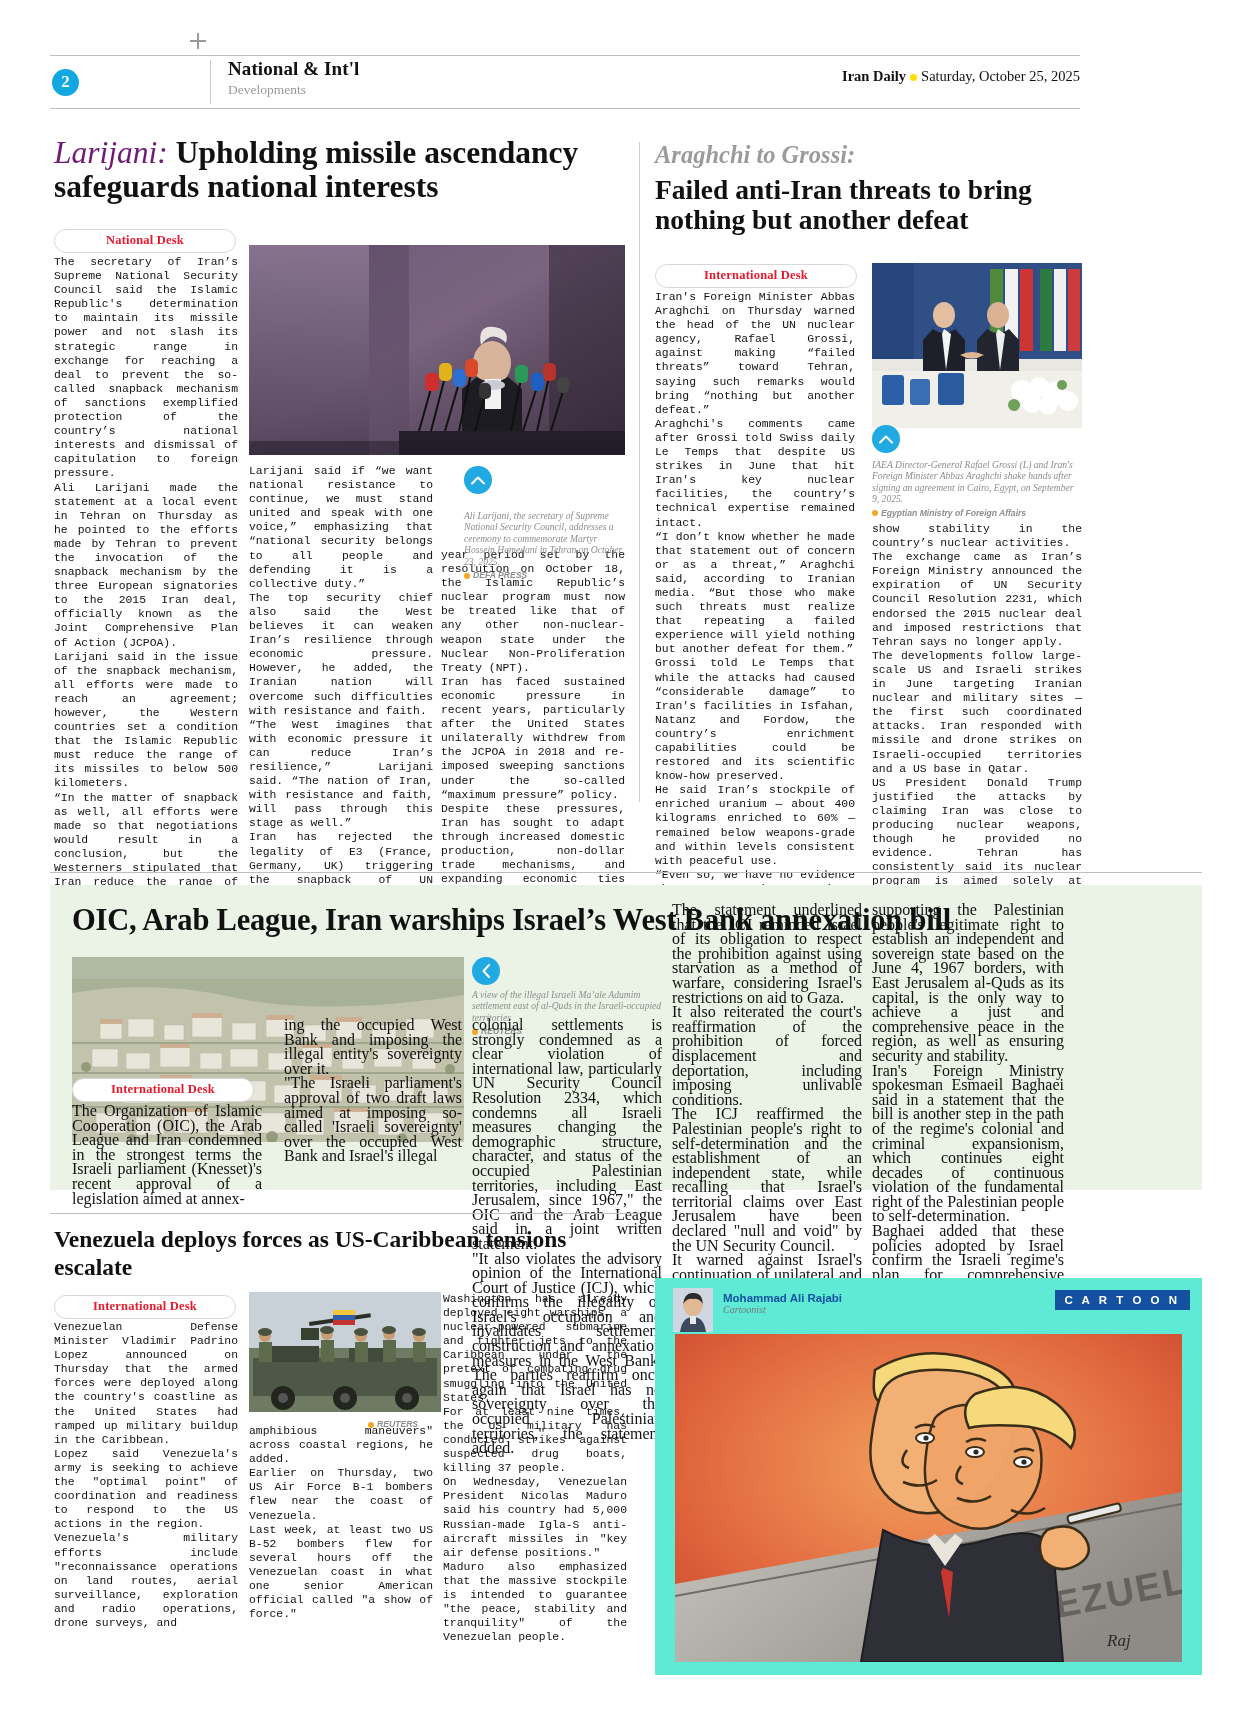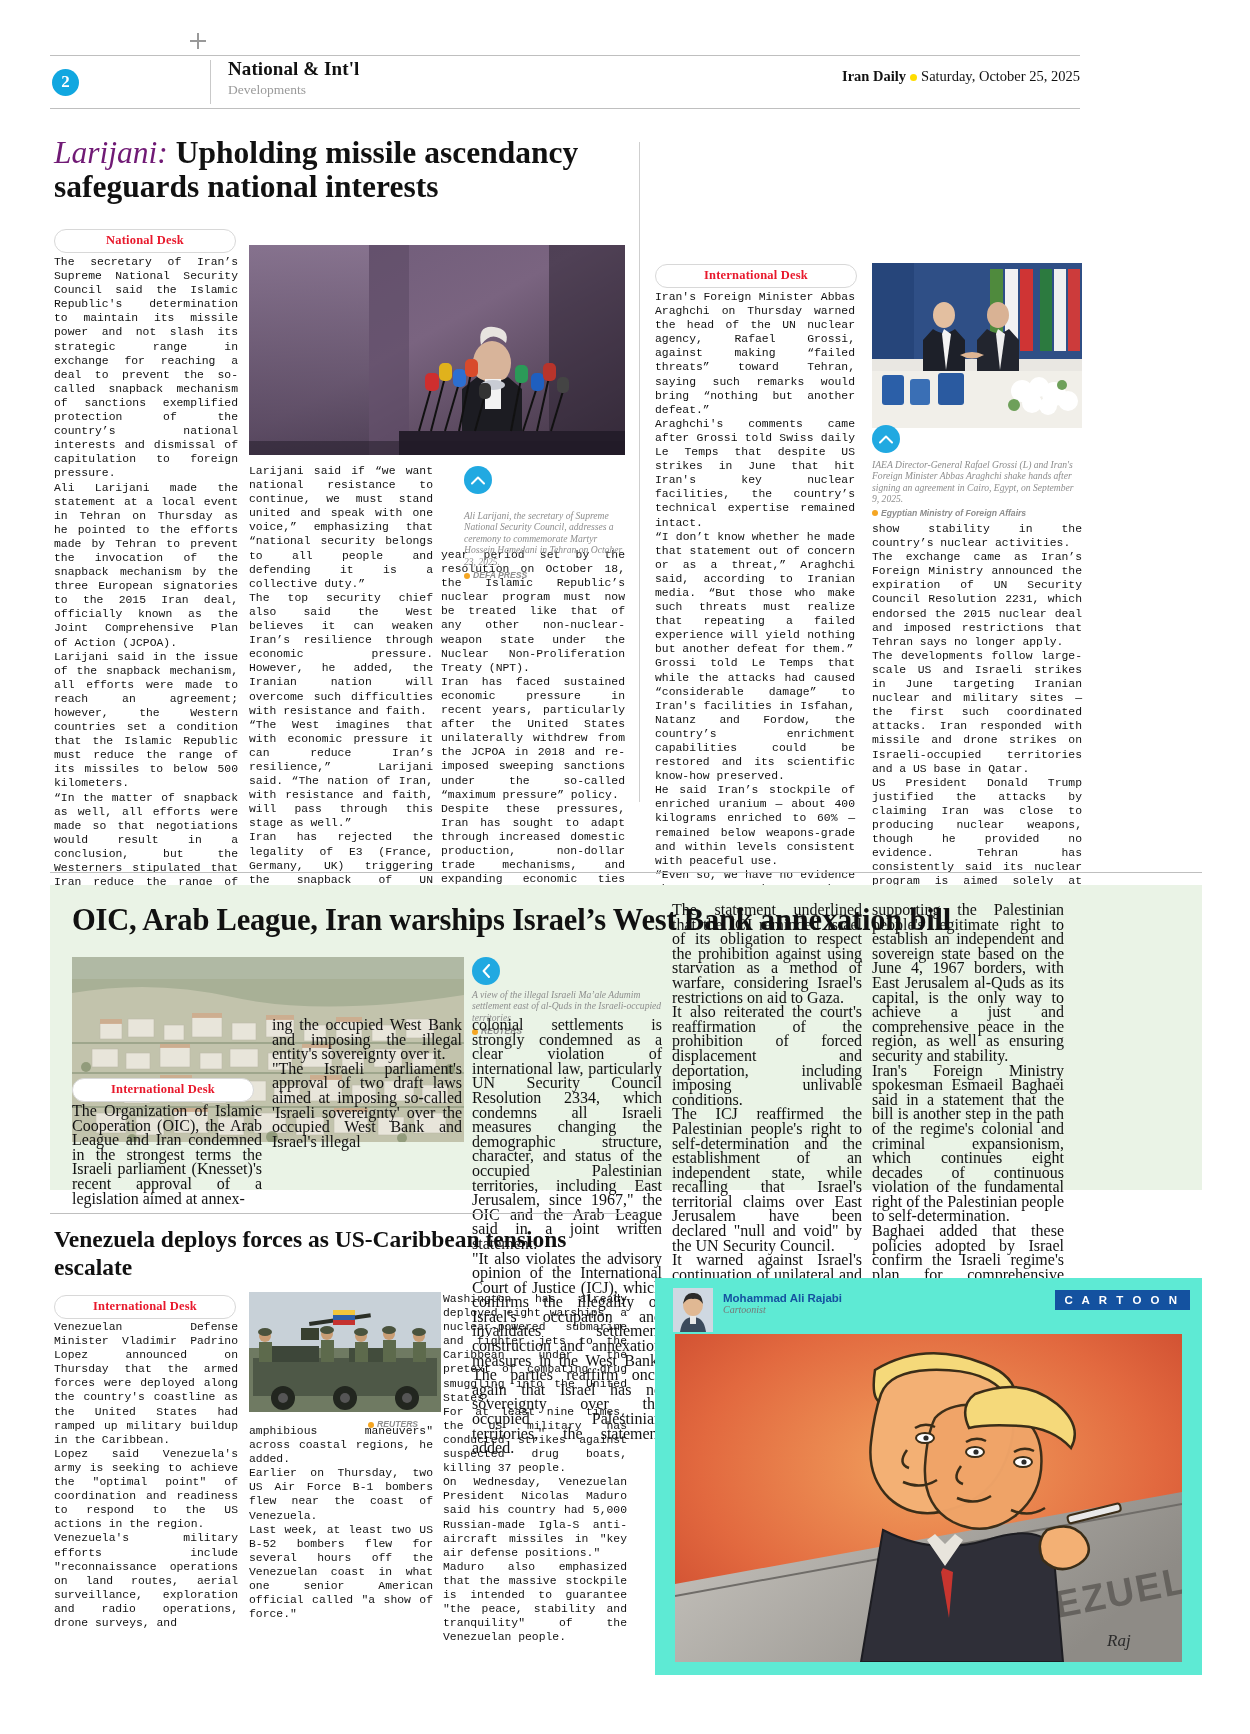--- a/index.html
+++ b/index.html
@@ -197,20 +197,24 @@
   <div style="position:absolute; left:464px; top:466px; width:165px;">
     <div class="arrowbtn">
       <svg width="14" height="9" viewBox="0 0 14 9">
           <path d="M1 7.5 L7 1.5 L13 7.5" stroke="#fff" stroke-width="2" fill="none" stroke-linecap="round" stroke-linejoin="round"></path>
         </svg>
     </div>
     <div class="cap" style="margin-top:16px;">Ali Larijani, the secretary of Supreme National Security Council, addresses a ceremony to commemorate Martyr Hossein Hamedani in Tehran on October 23, 2025.</div>
     <div class="credit"><span class="odot"></span><span>DEFA PRESS</span></div>
   </div>
 
+  <div style="position:absolute; left:655px; top:142px; width:430px;">
+    <div class="hl" style="font-size:24.5px; font-style:italic; color:#9b9b9b; font-weight:bold;">Araghchi to Grossi:</div>
+    <div class="hl" style="font-size:27.5px; margin-top:6px;">Failed anti-Iran threats to bring nothing but another defeat</div>
+  </div>
 
   <div class="desk" style="position:absolute; left:655px; top:264px; width:202px;">International  Desk</div>
 
   <div class="photo" style="left:872px; top:263px; width:210px; height:165px;">
     <svg viewBox="0 0 210 165" preserveAspectRatio="none">
       <rect width="210" height="165" fill="#e9e7e2"></rect>
       <rect x="0" y="0" width="210" height="96" fill="#2f4f86"></rect>
       <rect x="0" y="0" width="42" height="96" fill="#26457a"></rect>
 
       <rect x="118" y="6" width="13" height="82" fill="#4f8a3d"></rect>
@@ -369,21 +373,21 @@
       <div class="cap" style="margin-top:4px;">A view of the illegal Israeli Ma’ale Adumim settlement east of al-Quds in the Israeli-occupied territories</div>
       <div class="credit"><span class="odot"></span><span>REUTERS</span></div>
     </div>
 
     <div class="desk" style="position:absolute; left:22px; top:193px; width:182px;">International Desk</div>
     <div class="body-col serif" style="position:absolute; left:22px; top:219px; width:190px; height:78px;">
       <div style="white-space:pre-line;">The Organization of Islamic Cooperation (OIC), the Arab League and Iran condemned in the strongest terms the Israeli parliament (Knesset)'s recent approval of a legislation aimed at annex-</div>
     </div>
 
     <div class="body-col serif" style="position:absolute; left:222px; top:133px; width:190px; height:164px;">
-      <div style="white-space:pre-line;">ing the occupied West Bank and imposing the illegal entity's sovereignty over it.
+      <div style="white-space:pre-line;margin-left:12px;">ing the occupied West Bank and imposing the illegal entity's sovereignty over it.
 "The Israeli parliament's approval of two draft laws aimed at imposing so-called 'Israeli sovereignty' over the occupied West Bank and Israel's illegal</div>
     </div>
 
     <div class="body-col serif" style="position:absolute; left:422px; top:133px; width:190px; height:164px;">
       <div style="white-space: pre-line; visibility: visible;">colonial settlements is strongly condemned as a clear violation of international law, particularly UN Security Council Resolution 2334, which condemns all Israeli measures changing the demographic structure, character, and status of the occupied Palestinian territories, including East Jerusalem, since 1967," the OIC and the Arab League said in a joint written statement.
 "It also violates the advisory opinion of the International Court of Justice (ICJ), which confirms the illegality of Israel's occupation and invalidates settlement construction and annexation measures in the West Bank. The parties reaffirm once again that Israel has no sovereignty over the occupied Palestinian territories," the statement added.</div>
     </div>
 
     <div class="body-col serif" style="position:absolute; left:622px; top:18px; width:190px; height:280px;">
       <div style="white-space:pre-line;">The statement underlined that the ICJ reminded Israel of its obligation to respect the prohibition against using starvation as a method of warfare, considering Israel's restrictions on aid to Gaza.

